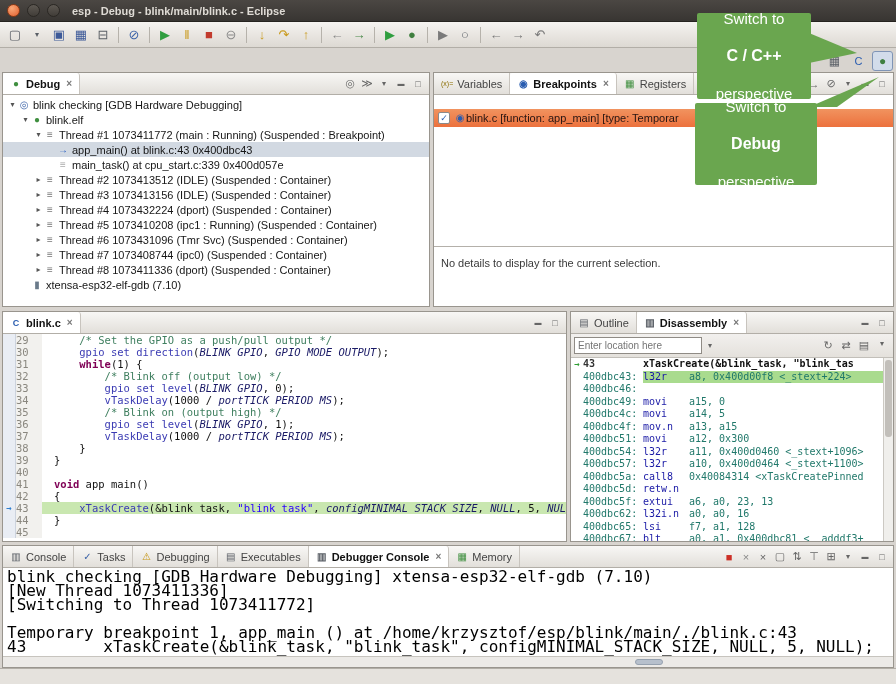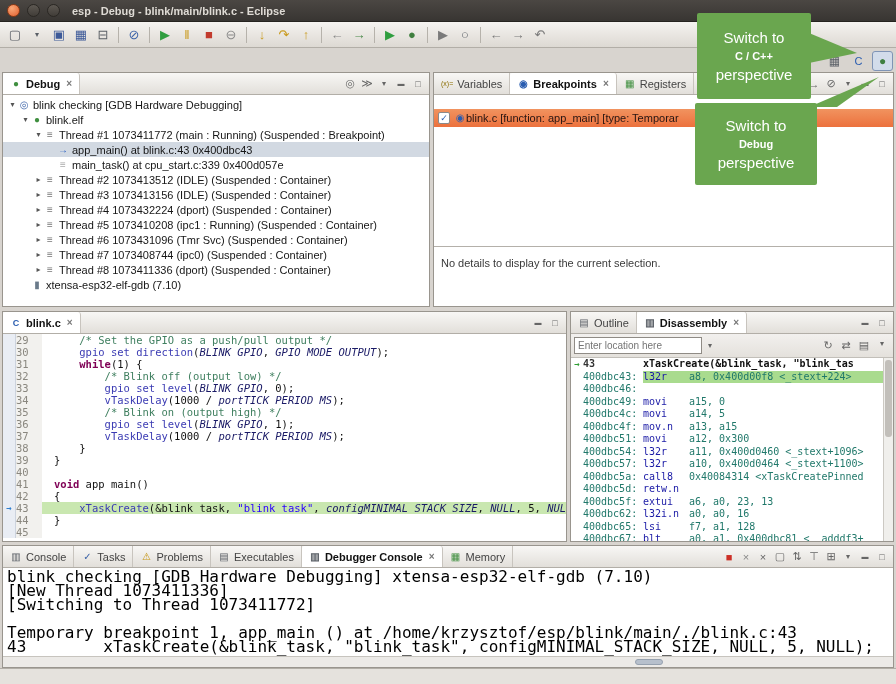--- a/index.html
+++ b/index.html
@@ -106,23 +106,23 @@
   .console-line { white-space:pre; }
   .hscroll { position:absolute; left:0; right:0; bottom:0; height:11px; background:#eceae7; border-top:1px solid #c7c4be; }
   .hthumb { position:absolute; left:71%; width:28px; top:2px; bottom:2px; background:#b7c0cc; border:1px solid #96a1af; border-radius:4px; }
 
   
   .statusbar { position:absolute; left:0; top:668px; width:896px; height:16px;
     background:#e5e2dd; border-top:1px solid #b2aea7; }
 
   
   .callout { position:absolute; background:#6aa64f; color:#fff; text-align:center; z-index:40;
-    display:flex; flex-direction:column; justify-content:center; gap:4px; border-radius:2px; }
+    display:flex; flex-direction:column; justify-content:center; gap:20px; border-radius:2px; }
   .callout .l1 { font-size:15px; }
-  .callout .l2 { font-size:11px; font-weight:bold; }
+  .callout .l2 { font-size:16px; font-weight:bold; }
   .callout .tail { position:absolute; background:#6aa64f; }
   .callout-cpp { left:697px; top:13px; width:114px; height:86px; }
   .tail-cpp { right:-46px; top:16px; width:48px; height:40px; clip-path:polygon(0 10%, 100% 60%, 0 85%); }
   .callout-debug { left:695px; top:103px; width:122px; height:82px; }
   .tail-debug { right:-62px; top:-26px; width:70px; height:30px; clip-path:polygon(0 100%, 100% 0, 40% 100%); }
 </style>
 </head>
 <body>
 
 <div class="titlebar">
@@ -451,21 +451,21 @@
       <div class="tab">
         <span class="mini-icon" style="color: rgb(90, 95, 102);">▥</span>
         <span>Console</span>
       </div>
       <div class="tab">
         <span class="mini-icon" style="color: rgb(58, 98, 168);">✓</span>
         <span>Tasks</span>
       </div>
       <div class="tab">
         <span class="mini-icon" style="color: rgb(201, 154, 28);">⚠</span>
-        <span>Problems</span>
+        <span>Debugging</span>
       </div>
       <div class="tab">
         <span class="mini-icon" style="color: rgb(90, 95, 102);">▤</span>
         <span>Executables</span>
       </div>
       <div class="tab active">
         <span class="mini-icon" style="color: rgb(90, 95, 102);">▥</span>
         <span>Debugger Console</span>
         <span class="tab-close">×</span>
       </div>

